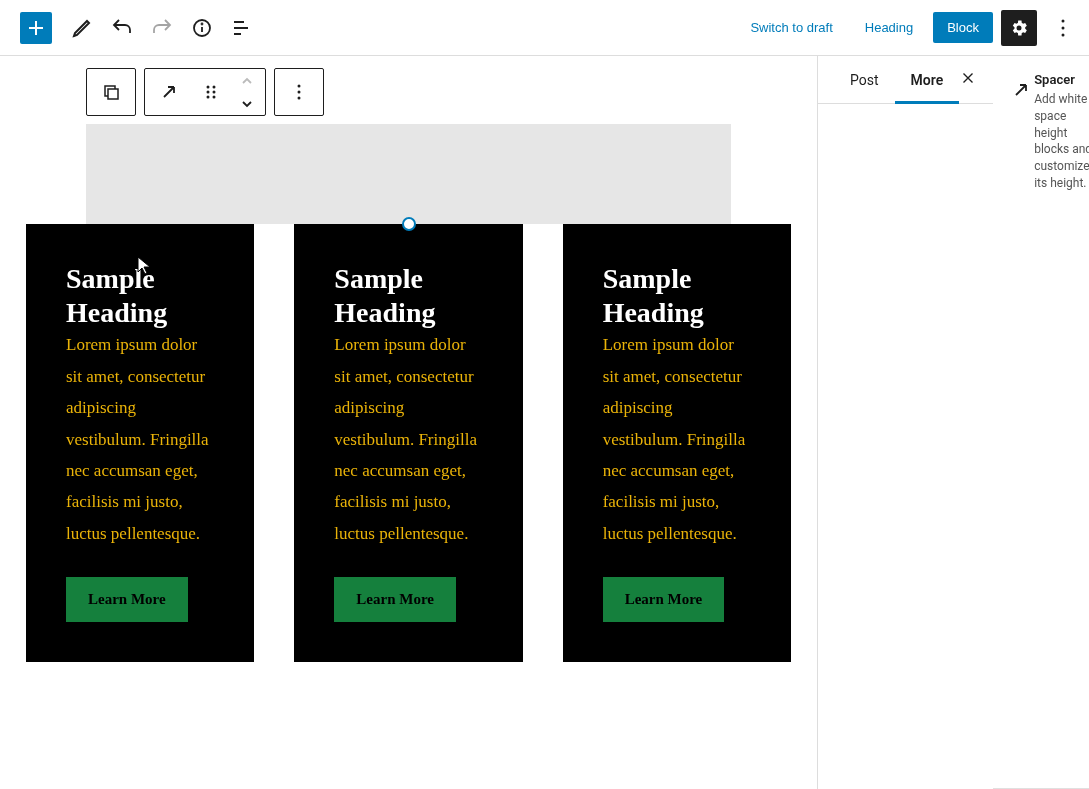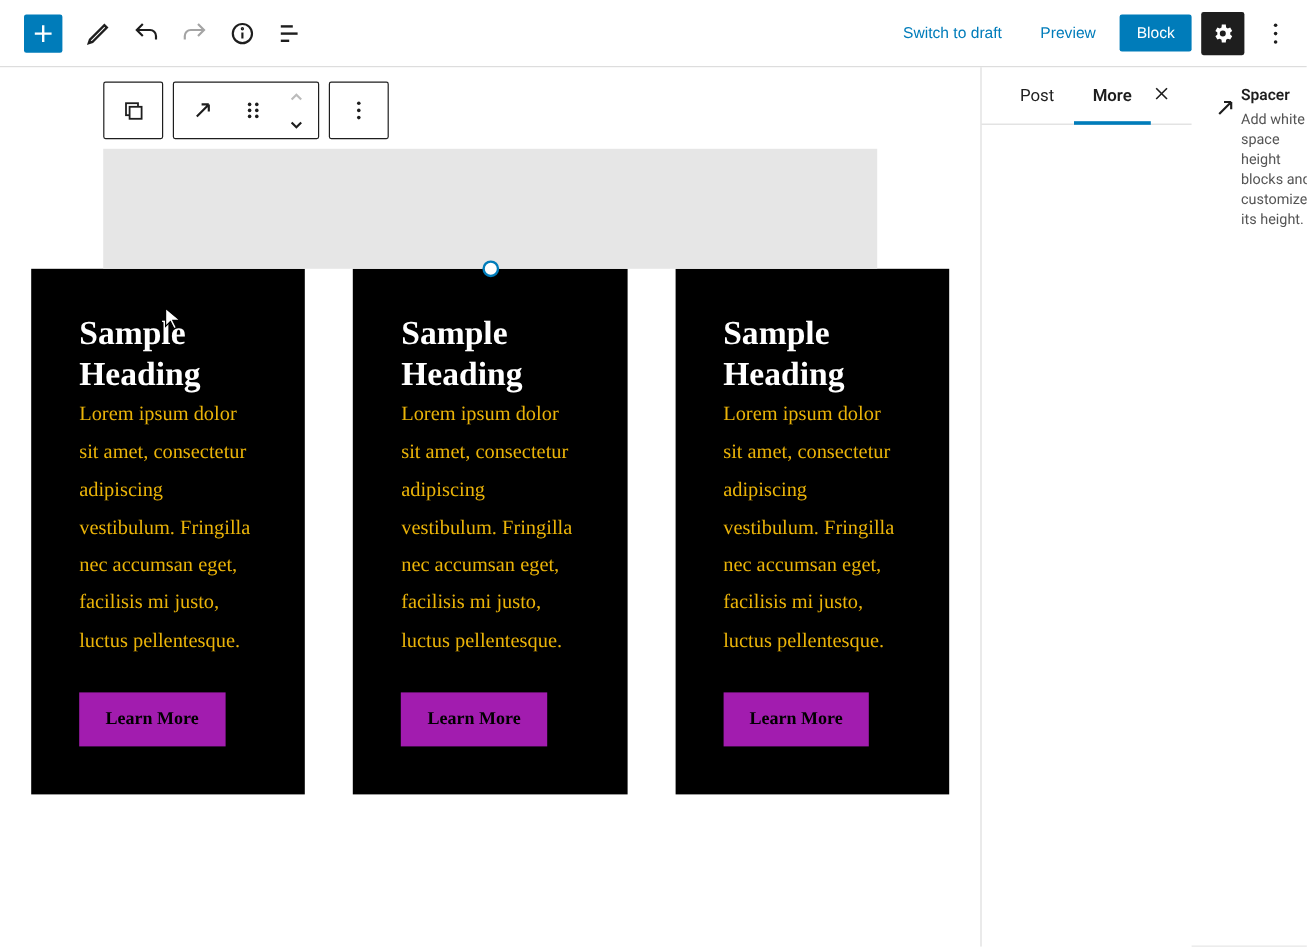--- a/index.html
+++ b/index.html
@@ -32,21 +32,21 @@
     .mover div { height: 23px; display: flex; align-items: center; justify-content: center; cursor: pointer; }
     .mover svg { width: 16px; height: 16px; }
     
     .spacer-block { margin: 56px 86px 0 86px; height: 100px; background: #e6e6e6; position: relative; }
     .spacer-handle { position: absolute; left: 50%; bottom: -7px; transform: translateX(-50%); width: 14px; height: 14px; border-radius: 50%; background: #fff; border: 2px solid #007cba; }
     
     .columns { display: flex; gap: 40px; padding: 0 26px; margin-top: 0; }
     .card { flex: 1; background: #000; padding: 38px 40px 40px 40px; }
     .card h2 { color: #fff; font-size: 28px; font-weight: 600; line-height: 1.2; font-family: Georgia, serif; }
     .card p { color: #eab308; font-size: 17px; line-height: 1.85; margin-bottom: 28px; font-family: Georgia, serif; }
-    .card-btn { background: #a21caf; color: #000; border: none; padding: 14px 22px; font-size: 15px; font-weight: 600; cursor: pointer; font-family: Georgia, serif; }
+    .card-btn { background: #15803d; color: #000; border: none; padding: 14px 22px; font-size: 15px; font-weight: 600; cursor: pointer; font-family: Georgia, serif; }
     
     .cursor-arrow { position: absolute; left: 137px; top: 200px; z-index: 20; pointer-events: none; }
     
     .sidebar { width: 272px; border-left: 1px solid #ddd; display: flex; flex-direction: row; }
     .sb-tabs { display: flex; align-items: center; border-bottom: 1px solid #ddd; height: 48px; padding: 0 16px; }
     .sb-tab { padding: 0 16px; height: 48px; display: flex; align-items: center; font-size: 14px; cursor: pointer; }
     .sb-tab.active { font-weight: 600; border-bottom: 3px solid #007cba; padding-top: 3px; }
     .sb-close { margin-left: auto; cursor: pointer; }
     
     .sb-header { display: flex; padding: 16px; gap: 1px; border-bottom: 1px solid #e0e0e0; }
@@ -100,21 +100,21 @@
     <button class="icon-btn">
       <svg viewBox="0 0 24 24" fill="#1e1e1e">
           <rect x="4" y="5" width="10" height="2"></rect>
           <rect x="4" y="11" width="14" height="2"></rect>
           <rect x="4" y="17" width="7" height="2"></rect>
         </svg>
     </button>
   </div>
   <div class="top-right">
     <button class="link-btn">Switch to draft</button>
-    <button class="link-btn">Preview</button>
+    <button class="link-btn">Heading</button>
     <button class="primary-btn">Block</button>
     <div class="settings-btn">
       <svg viewBox="0 0 24 24" width="20" height="20">
           <path d="M19.4 13a7.5 7.5 0 0 0 0-2l2-1.6-2-3.4-2.4.9a7.5 7.5 0 0 0-1.7-1L15 3h-4l-.3 2.9a7.5 7.5 0 0 0-1.7 1l-2.4-.9-2 3.4L6.6 11a7.5 7.5 0 0 0 0 2l-2 1.6 2 3.4 2.4-.9a7.5 7.5 0 0 0 1.7 1L11 21h4l.3-2.9a7.5 7.5 0 0 0 1.7-1l2.4.9 2-3.4Zm-7.4 2a3 3 0 1 1 0-6 3 3 0 0 1 0 6Z"></path>
         </svg>
     </div>
     <button class="icon-btn">
       <svg viewBox="0 0 24 24" fill="#1e1e1e">
           <circle cx="12" cy="5" r="1.5"></circle>
           <circle cx="12" cy="12" r="1.5"></circle>

